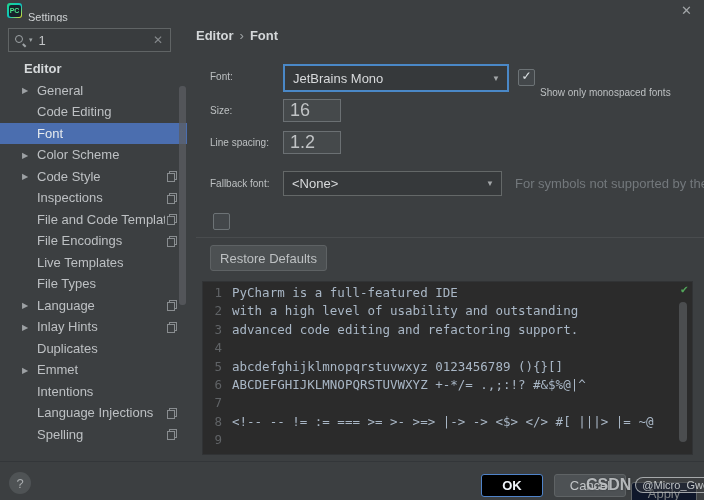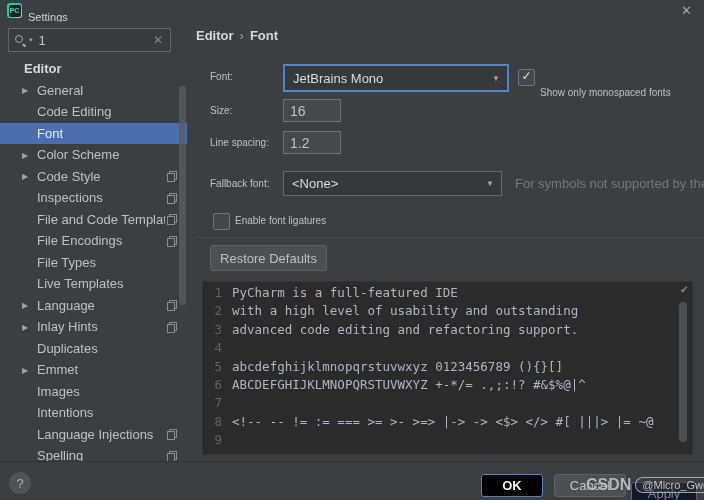--- a/index.html
+++ b/index.html
@@ -46,21 +46,21 @@
   .main{position:absolute;left:187px;top:22px;width:517px;height:440px;background:#3c3f41;}
   .breadcrumb{position:absolute;left:9px;top:6px;font-size:13px;font-weight:bold;color:#d4d7d9;display:flex;align-items:center;}
   .crumb-sep{color:#9da1a3;font-weight:normal;padding:0 6px;}
 
   .flabel{position:absolute;font-size:10px;color:#bdc0c2;}
   .combo{position:absolute;background:#36393b;border:1px solid #646868;display:flex;align-items:center;color:#d8dadc;font-size:13px;}
   .combo .cval{margin-left:8px;flex:1;white-space:nowrap;overflow:hidden;}
   .combo .carrow{flex:none;margin-right:7px;font-size:8px;color:#a2a6a8;}
   .combo.focused{border:2px solid #4a88c7;}
   .field{position:absolute;width:50px;height:21px;background:#45494b;border:1px solid #6b7073;color:#c0c3c5;
-    font-size:14px;display:flex;align-items:center;padding-left:6px;}
+    font-size:18px;display:flex;align-items:center;padding-left:6px;}
 
   .cbox{position:absolute;width:15px;height:15px;background:#43474a;border:1px solid #6d7376;border-radius:2px;
     color:#dde1e4;font-size:12px;line-height:13px;text-align:center;}
   .cbox.checked::after{content:"✓";}
   .hint{position:absolute;font-size:13px;color:#73787c;white-space:nowrap;}
 
   .hsep{position:absolute;left:9px;width:508px;height:1px;background:#515557;opacity:.6;}
   .btn{border-radius:3px;font-size:13px;display:flex;align-items:center;justify-content:center;cursor:default;}
   .restore-btn{position:absolute;left:23px;top:223px;width:115px;height:24px;background:#4c5052;border:1px solid #5e6264;color:#bdc0c2;}
 
@@ -137,44 +137,41 @@
       </div>
       <div class="trow">
         <span class="tlabel">File and Code Templates</span>
         <span class="copyic"></span>
       </div>
       <div class="trow">
         <span class="tlabel">File Encodings</span>
         <span class="copyic"></span>
       </div>
       <div class="trow">
+        <span class="tlabel">Live Templates</span>
+      </div>
+      <div class="trow">
         <span class="tlabel">File Types</span>
       </div>
       <div class="trow">
-        <span class="tlabel">Live Templates</span>
-      </div>
-      <div class="trow">
         <span class="arr">▶</span>
         <span class="tlabel">Language</span>
         <span class="copyic"></span>
       </div>
       <div class="trow">
         <span class="arr">▶</span>
         <span class="tlabel">Inlay Hints</span>
         <span class="copyic"></span>
       </div>
       <div class="trow">
         <span class="tlabel">Duplicates</span>
       </div>
       <div class="trow">
         <span class="arr">▶</span>
         <span class="tlabel">Emmet</span>
-      </div>
-      <div class="trow">
-        <span class="tlabel">Images</span>
       </div>
       <div class="trow">
         <span class="tlabel">Intentions</span>
       </div>
       <div class="trow">
         <span class="tlabel">Language Injections</span>
         <span class="copyic"></span>
       </div>
       <div class="trow">
         <span class="tlabel">Spelling</span>
@@ -210,21 +207,20 @@
     </div>
 
     <div class="flabel" style="left:23px;top:149px;line-height:25px;">Fallback font:</div>
     <div class="combo" style="left:96px;top:149px;width:217px;height:23px;">
       <span class="cval">&lt;None&gt;</span>
       <span class="carrow">▼</span>
     </div>
     <div class="hint" style="left:328px;top:149px;line-height:25px;">For symbols not supported by the main font</div>
 
     <div class="cbox" style="left:26px;top:191px;"></div>
-    <div class="flabel" style="left:48px;top:191px;line-height:16px;">Enable font ligatures</div>
 
     <div class="hsep" style="top:215px;"></div>
 
     <div class="btn restore-btn">Restore Defaults</div>
 
     <div class="preview">
       <div class="pline">
         <span class="ln">1</span>
         <span class="code">PyCharm is a full-featured IDE</span>
       </div>

